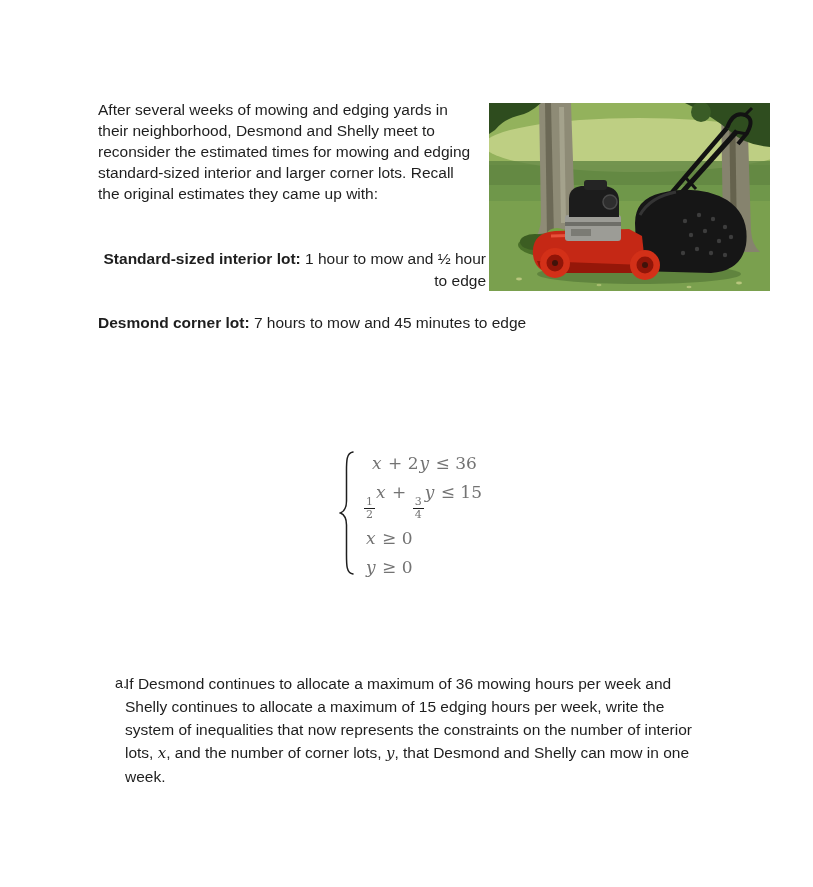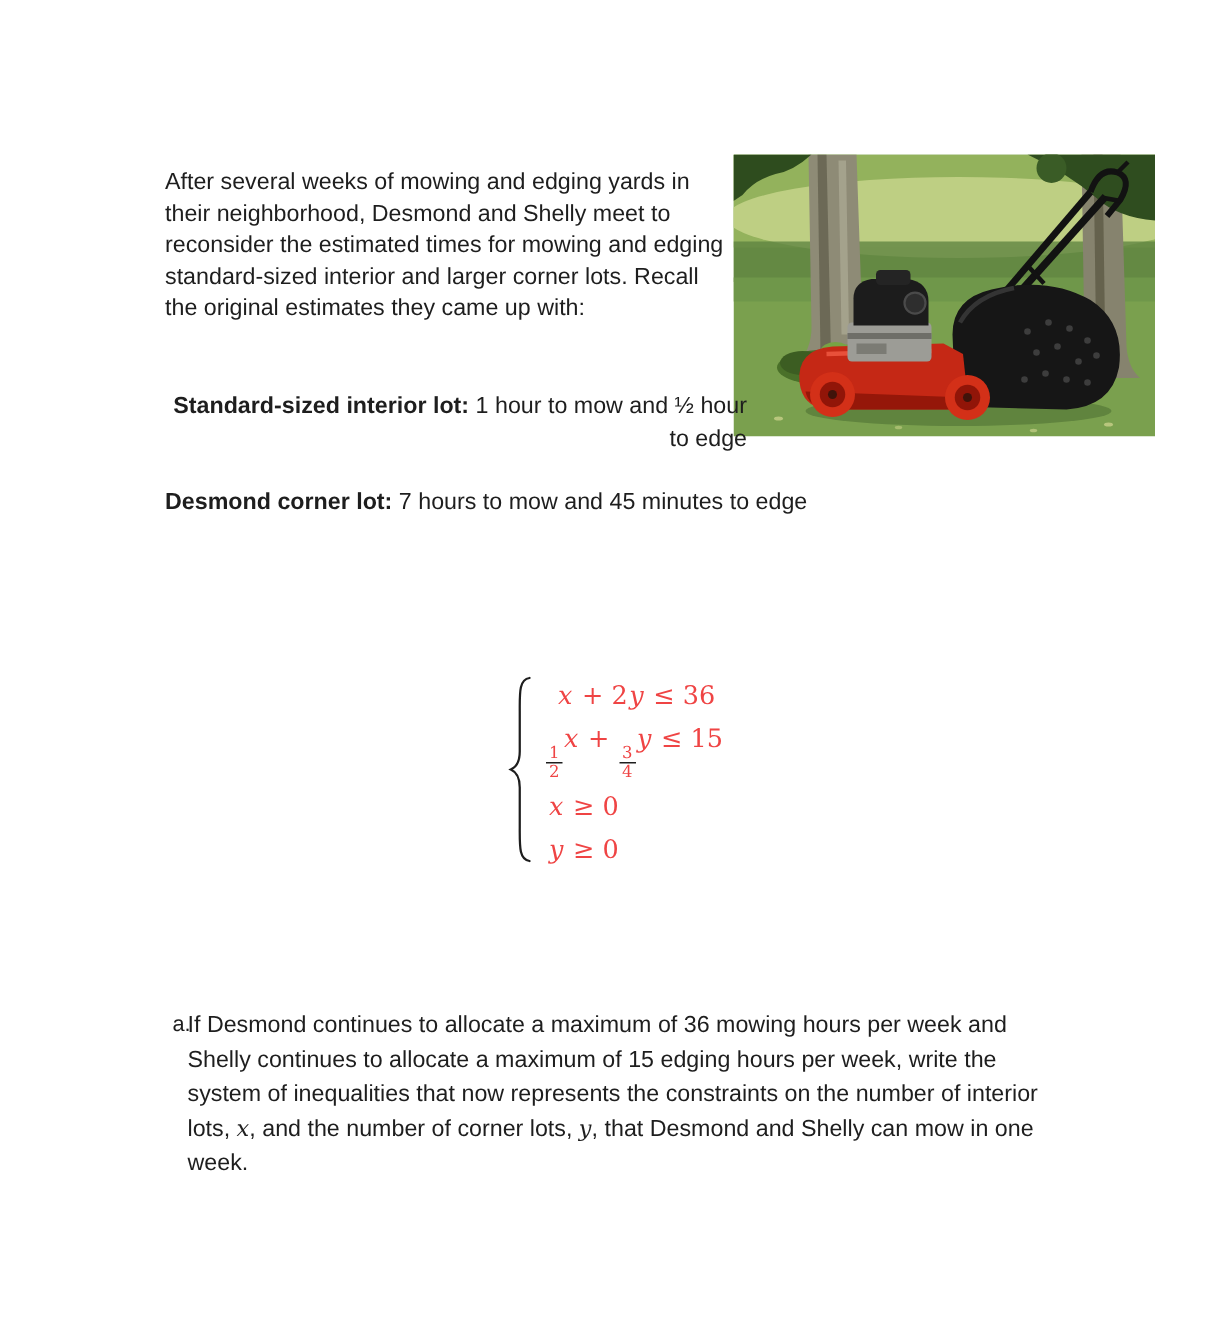--- a/index.html
+++ b/index.html
@@ -5,40 +5,40 @@
   html,body { margin:0; padding:0; background:#ffffff; }
   .page {
     position:relative;
     width:813px; height:887px;
     background:#ffffff;
     font-family:"Liberation Sans", sans-serif;
     font-size:15.5px;
     color:#1e1e1e;
     overflow:hidden;
   }
-  .para { position:absolute; margin:16px; line-height:21.5px; }
+  .para { position:absolute; margin:4px; line-height:21.5px; }
   .intro   { left:94px;  top:95px;  width:376px; line-height:21px; }
   .photo   { position:absolute; left:489px; top:103px; width:281px; height:188px; }
   .photo svg { display:block; }
   .est1    { left:94px;  top:244px; width:388px; line-height:21.5px;text-align:right; }
   .est2    { left:94px;  top:308px; width:670px; }
   .recall  { left:94px;  top:366px; width:648px; line-height:22px; }
   .update  { left:94px;  top:593px; width:624px; line-height:22px; }
   .bold    { font-weight:bold; }
   .mvar {
     font-family:"DejaVu Serif", serif;
     font-style:italic;
     font-size:15px;
   }
   
   .system {
     position:absolute; left:339px; top:450px;
     display:flex; align-items:center;
     font-family:"DejaVu Serif", serif;
-    font-size:17px; color:#ef4444;
+    font-size:17px; color:#737373;
   }
   .brace { margin-right:9px; }
   .rows { display:flex; flex-direction:column; justify-content:center; gap:5px; }
   .mrow { white-space:pre; line-height:24px; }
   .mrow .op { padding:0 1px; }
   .row1 { padding-left:8px; }
   .row3, .row4 { padding-left:2px; }
   .mrow i { font-style:italic; }
   .frac {
     display:inline-flex; flex-direction:column; align-items:center;

